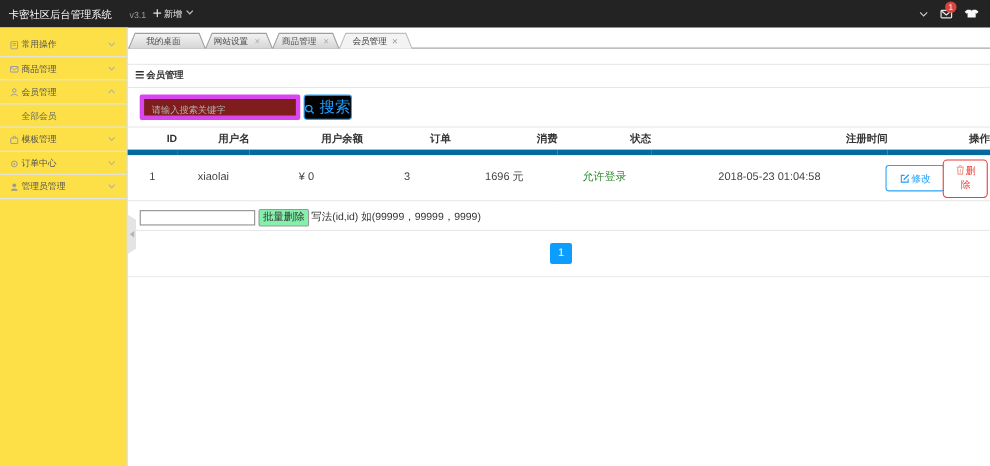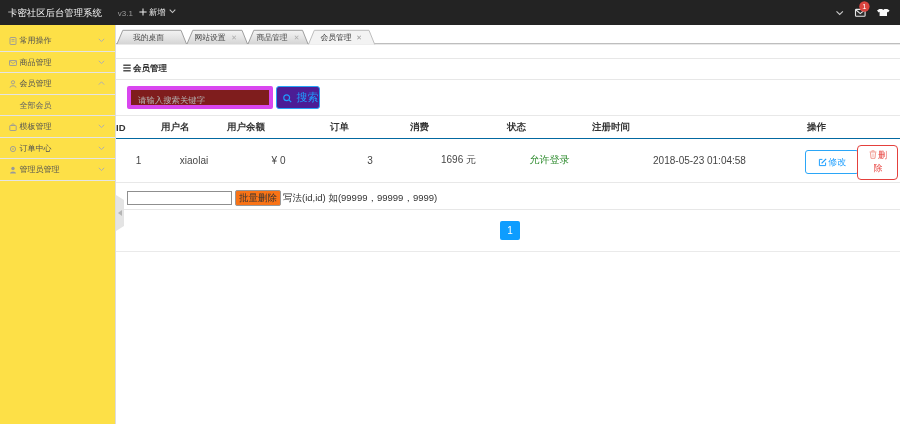--- a/index.html
+++ b/index.html
@@ -17,33 +17,33 @@
 #side li.item{position:relative;height:21.5px;line-height:21.5px;border-bottom:1px solid #e4e4e4;font-size:8px;color:#525252}
 #side li.item .txt{position:absolute;left:19.5px;top:0}
 #side li.item .ic{position:absolute;left:9px;top:7px;width:8px;height:8px}
 #side li.item .chev{position:absolute;right:10px;top:8px}
 
 .hline{left:116px;width:784px;height:0;border-top:1px solid #e7e7e7}
 
 #chead{left:123px;top:58px;width:770px;height:21px;line-height:21px;font-size:8.5px;font-weight:bold;color:#333}
 
 #sinput{left:127px;top:86px;width:146px;height:23px;border:4px solid #d946ef;border-radius:2px;background:#7f1d1d;font-size:8.4px;color:#b5b5b5;line-height:21px;padding-left:7px}
-#sbtn{left:275.5px;top:86px;width:44px;height:23px;border:1px solid #27a3f8;border-radius:3px;background:#4c1d95;color:#1E9FFF;font-size:11px;line-height:21px;text-align:right}
+#sbtn{left:275.5px;top:86px;width:44px;height:23px;border:1px solid #27a3f8;border-radius:3px;background:#000000;color:#1E9FFF;font-size:14px;line-height:21px;text-align:center}
 
 table{border-collapse:collapse;table-layout:fixed;width:784px}
 #tbl{left:116px;top:115px;width:784px}
-#tbl table th{font-size:9.5px;font-weight:bold;color:#333;height:23px;text-align:left;border-bottom:1px solid #0369a1}
+#tbl table th{font-size:9.5px;font-weight:bold;color:#333;height:23px;text-align:right;border-bottom:5px solid #0369a1}
 #tbl table{border-top:1px solid #e8e8e8}
 #tbl table td{font-size:10px;color:#454545;height:43.5px;text-align:center;border-bottom:1px solid #e8e8e8;vertical-align:middle}
 .btn-edit{position:absolute;left:689.3px;top:35.3px;width:54px;height:24px;line-height:22px;border:1px solid #2ba6f7;border-radius:3px;color:#1E9FFF;font-size:9px;background:#fff;text-align:center}
 .btn-del{position:absolute;left:741.4px;top:29.7px;width:41px;height:35px;border:1px solid #e4403c;border-radius:4px;color:#e8423e;font-size:9px;line-height:13.5px;background:#fff;text-align:center;padding-top:3px}
 #tbl td.green{color:#2e8b2e}
 
 #binput{left:127px;top:190.5px;width:105px;height:14px;border:1px solid #8f8f8f;background:#fff}
-#bbtn{left:235px;top:189.5px;width:46px;height:16px;background:#f97316;border:1px solid #999;border-radius:2px;font-size:9.5px;color:#333;text-align:center;line-height:13.5px}
+#bbtn{left:235px;top:189.5px;width:46px;height:16px;background:#86efac;border:1px solid #999;border-radius:2px;font-size:9.5px;color:#333;text-align:center;line-height:13.5px}
 #btext{left:283px;top:190px;height:15px;line-height:15px;font-size:9.5px;color:#333}
 
 #page1{left:500px;top:221px;width:20px;height:19px;background:#0d9dff;border-radius:2px;color:#fff;font-size:10px;text-align:center;line-height:19px}
 
 #toggle{left:116px;top:195px;width:8px;height:36px;background:#e4e4e4;clip-path:polygon(0 0,100% 14%,100% 86%,0 100%)}
 #toggle .tri{position:absolute;left:2px;top:14.5px;width:0;height:0;border-top:3.5px solid transparent;border-bottom:3.5px solid transparent;border-right:4px solid #b5b5b5}
 </style>
 </head>
 <body>
 

